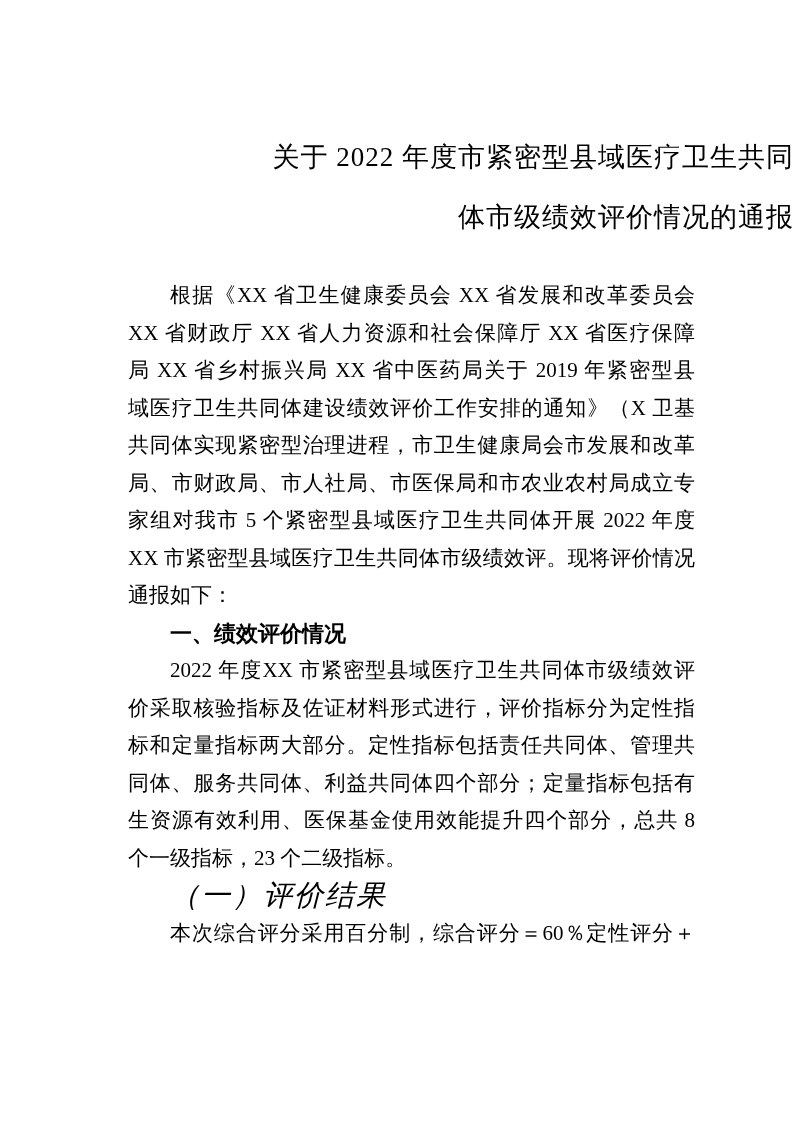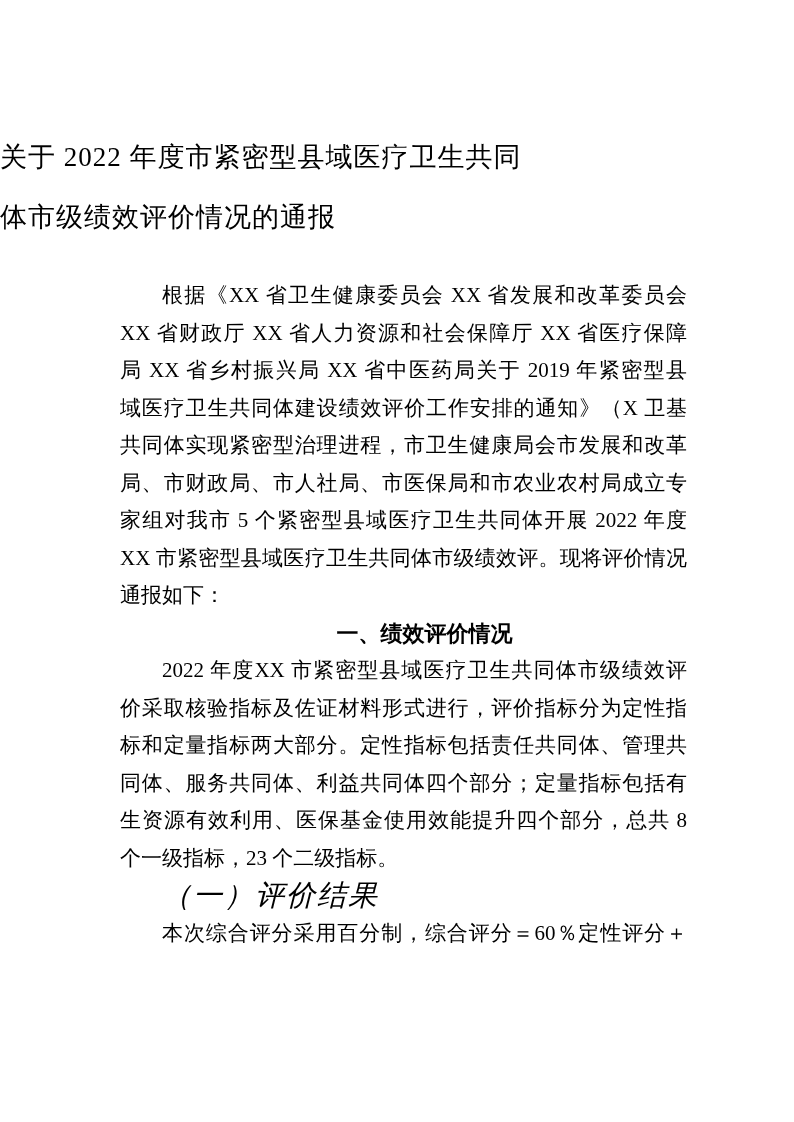--- a/index.html
+++ b/index.html
@@ -14,30 +14,30 @@
     background: #ffffff;
     color: #000000;
     font-family: "Liberation Serif", "DejaVu Serif", serif;
     overflow: hidden;
   }
   .doc-title {
     position: absolute;
     top: 127px;
     left: 0;
     width: 794px;
-    text-align: left;
+    text-align: right;
     font-size: 27px;
     line-height: 60px;
     letter-spacing: 1px;
     white-space: nowrap;
   }
   .content {
     position: absolute;
     top: 277px;
-    left: 120px;
+    left: 128px;
     width: 567px;
     font-size: 21px;
     line-height: 37.5px;
   }
   .line {
     height: 37.5px;
     overflow: hidden;
     white-space: nowrap;
   }
   
@@ -47,21 +47,20 @@
     text-align-last: justify;
   }
   .indent {
     text-indent: 42px;
   }
   .heading1 {
     font-family: "Liberation Sans", "DejaVu Sans", sans-serif;
     font-weight: bold;
     font-size: 22px;
     text-indent: 42px;
-    text-align: center;
   }
   .heading2 {
     font-style: italic;
     font-size: 29px;
     text-indent: 42px;
     letter-spacing: 2px;
   }
 </style>
 </head>
 <body>

